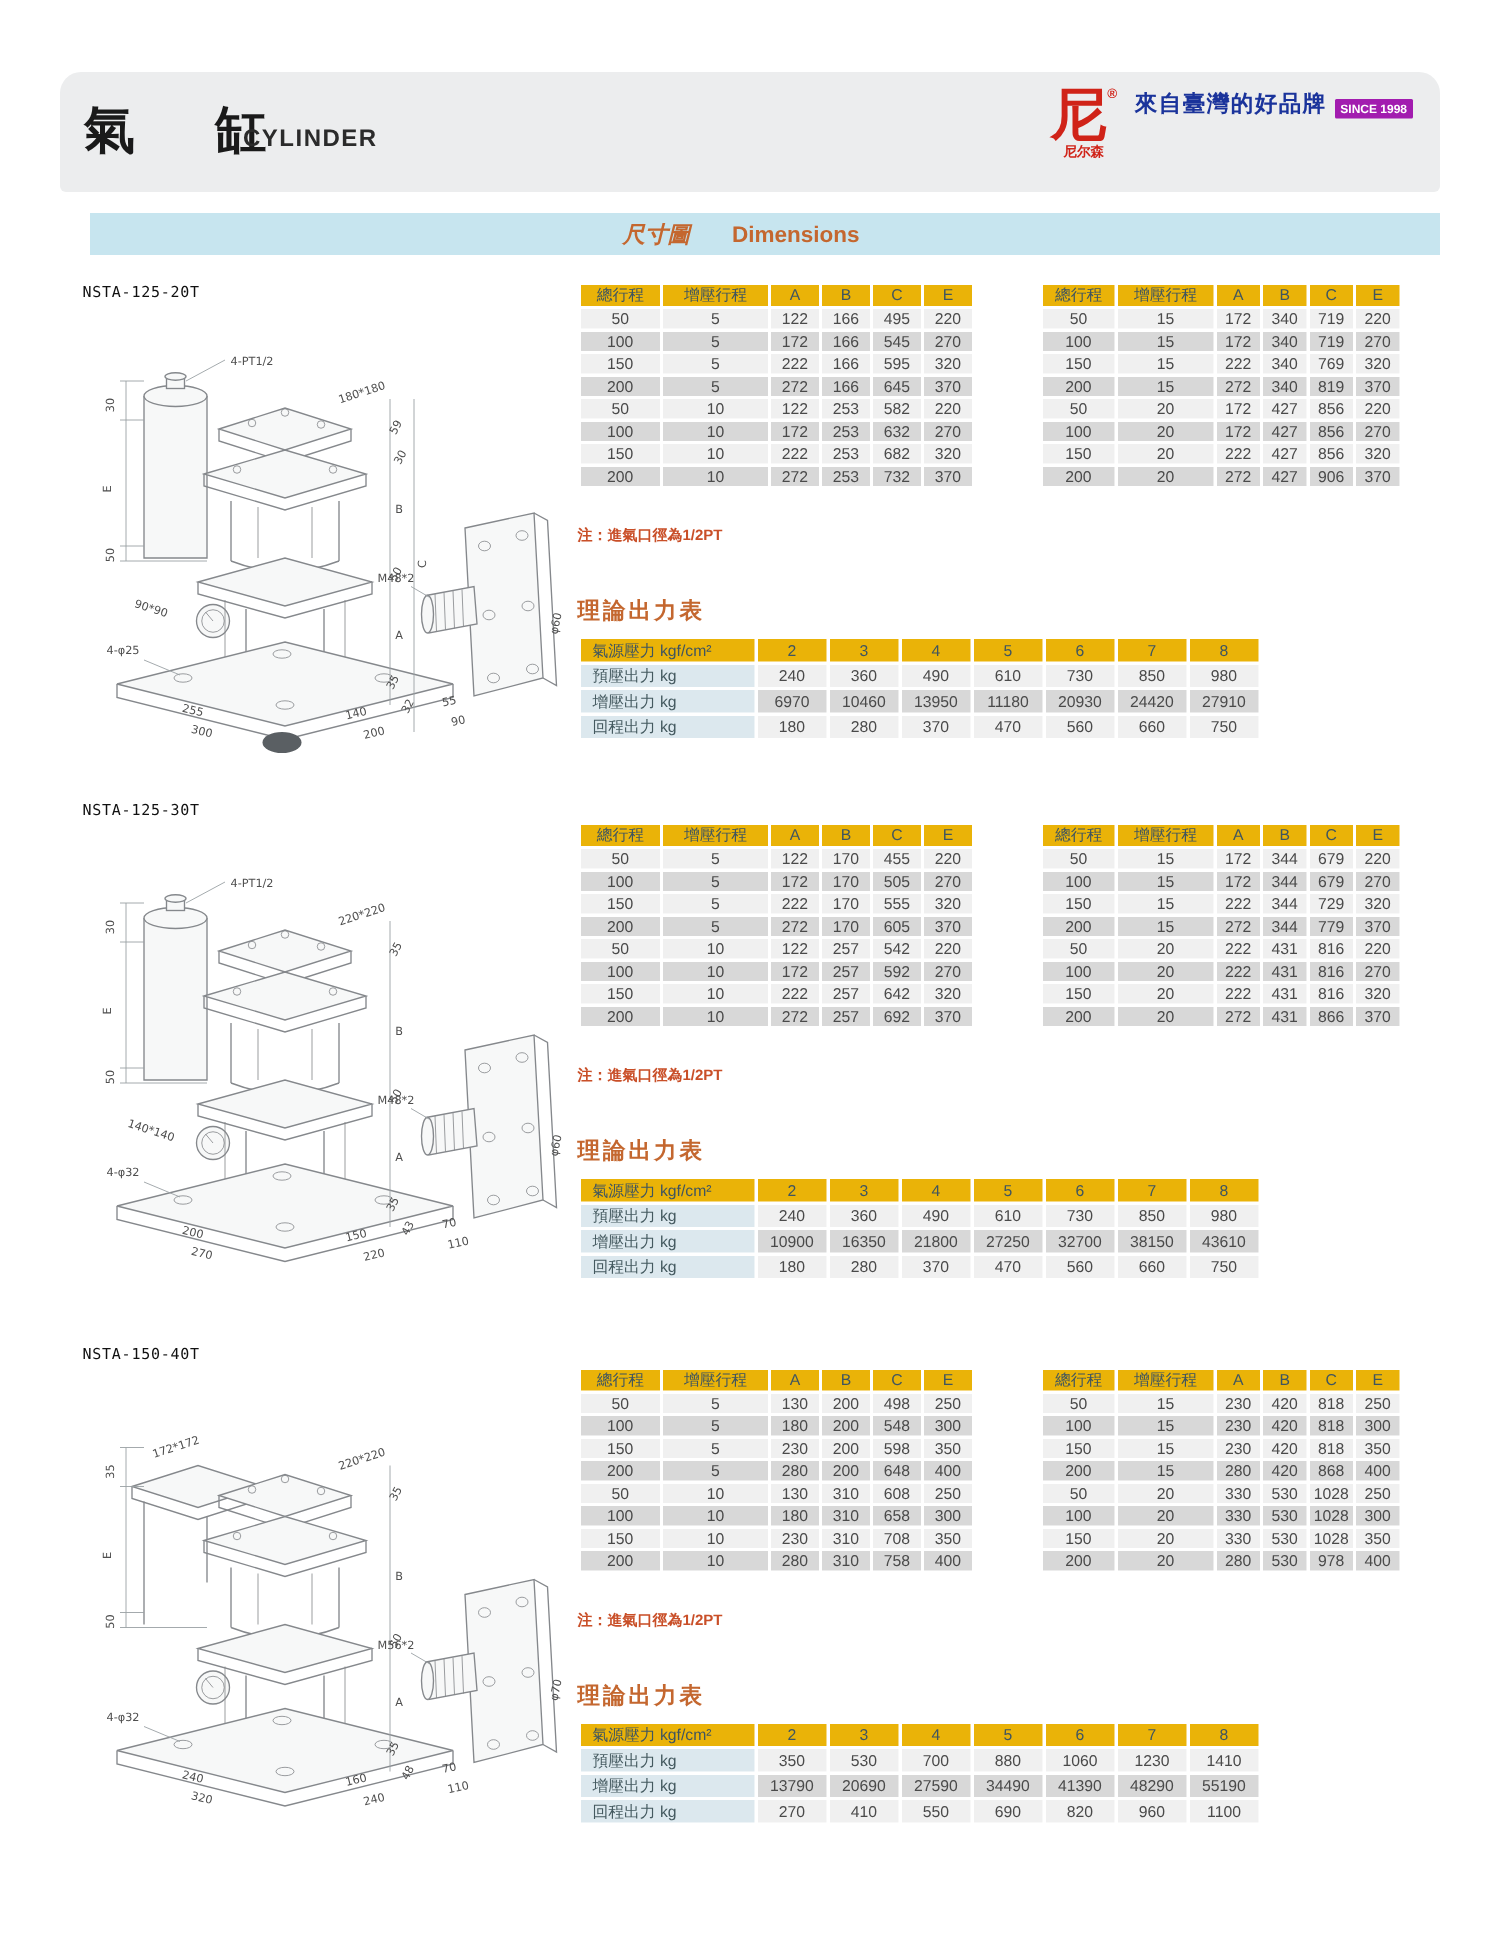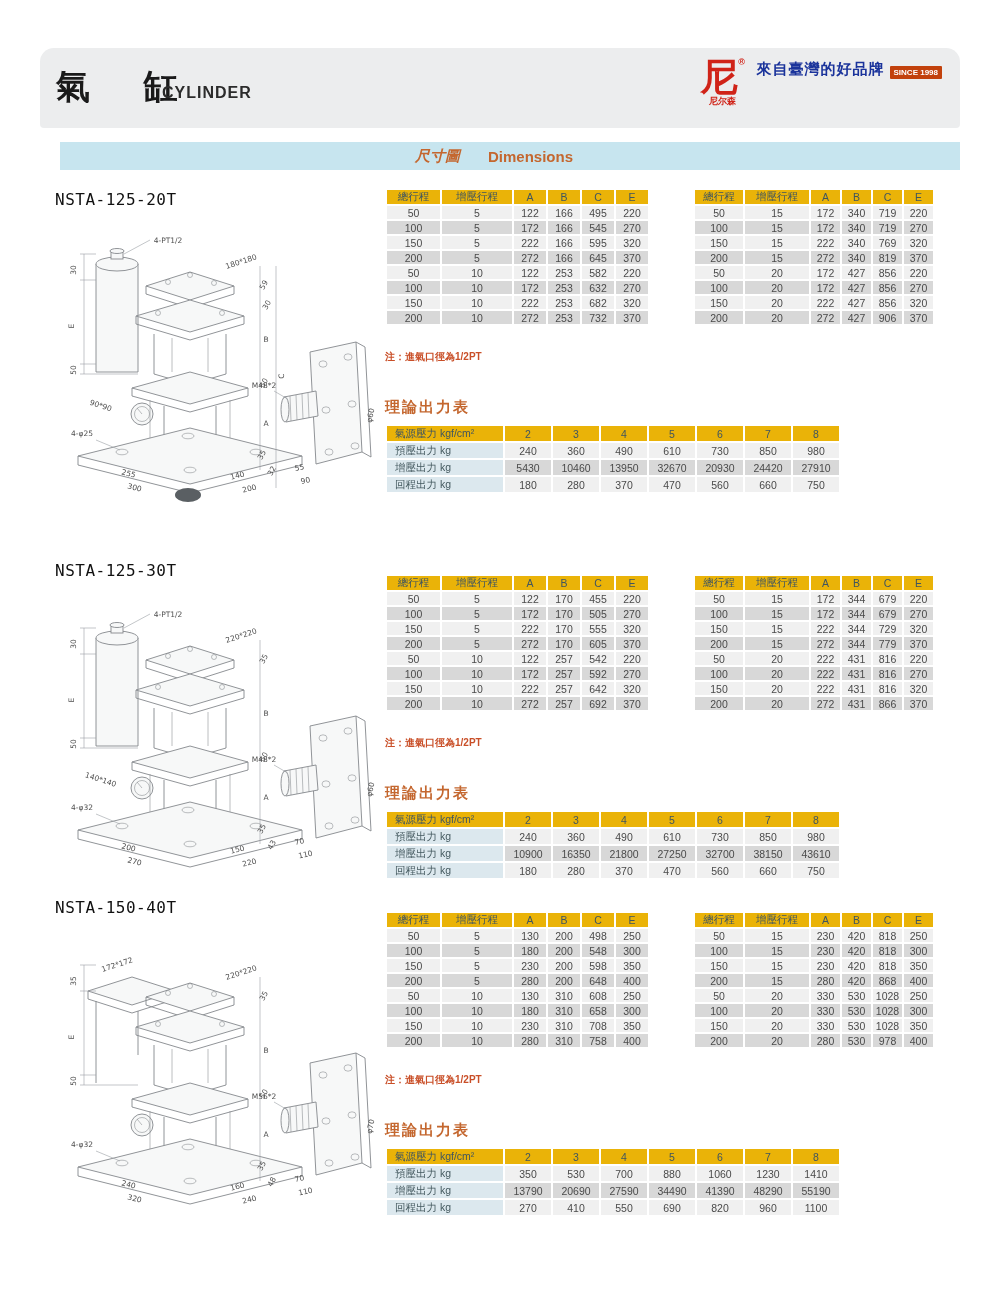--- a/index.html
+++ b/index.html
@@ -23,37 +23,37 @@
   .logo { position:absolute; right:18px; top:10px; display:flex; align-items:flex-start; }
   .logo-mark { width:52px; text-align:center; color:#d02318; line-height:1; }
   .logo-mark .mark-char { font-size:38px; font-weight:bold; display:block; }
   .logo-mark .mark-reg { font-size:9px; vertical-align:top; }
   .logo-mark .mark-sub { font-size:9px; font-weight:bold; display:block; margin-top:1px; }
   .logo-text { margin-left:8px; color:#1a339b; }
   .logo-url { font-size:24px; font-weight:900; letter-spacing:0.5px; line-height:1.1; }
   .logo-tagline-row { display:flex; align-items:flex-end; margin-top:2px; }
   .logo-tagline { font-size:15px; font-weight:bold; letter-spacing:1px; }
   .logo-badge {
-    margin-left:5px; background:#c2410c; color:#fff; font-size:8px; font-weight:bold;
+    margin-left:5px; background:#a21caf; color:#fff; font-size:8px; font-weight:bold;
     padding:2px 4px; border-radius:1px; white-space:nowrap;
   }
   
   .dim-bar {
     position:absolute; left:60px; top:142px; width:900px; height:28px;
     background:#c7e5ef; display:flex; align-items:center; justify-content:center;
     color:#c4672f; font-weight:bold; font-size:15px;
   }
   .dim-bar .zh { transform:translateX(-30px);font-style:italic; }
   .dim-bar .en { transform:translateX(-2px); }
   
   .section { position:absolute; left:0; width:1000px; height:362px; }
-  #s1 { top:174px; } #s2 { top:560px; } #s3 { top:897px; }
+  #s1 { top:174px; } #s2 { top:534px; } #s3 { top:897px; }
   .model {
     position:absolute; left:55px; top:1px; font-family:"DejaVu Sans Mono", monospace;
-    font-size:16px; color:#111; letter-spacing:0.5px;
+    font-size:10px; color:#111; letter-spacing:0.5px;
   }
   #s1 .model { top:16px; }
   .drawing { position:absolute; left:38px; top:18px; }
   #s1 .drawing { top:30px; }
   .tbl-left  { position:absolute; left:385px; top:14px; }
   .tbl-right { position:absolute; left:693px; top:14px; }
   table { border-collapse:collapse; table-layout:fixed; font-size:10.5px; color:#4a4a4a; }
   th, td { border:2px solid #ffffff; text-align:center; padding:0; height:13px; overflow:hidden; white-space:nowrap; }
   th { background:#eab308; font-weight:normal; color:#3f5560; }
   .dim tbody tr:nth-child(odd) td  { background:#f0f0f0; }
@@ -397,24 +397,24 @@
             <td>240</td>
             <td>360</td>
             <td>490</td>
             <td>610</td>
             <td>730</td>
             <td>850</td>
             <td>980</td>
           </tr>
           <tr>
             <td>增壓出力 kg</td>
-            <td>5430</td>
+            <td>6970</td>
             <td>10460</td>
             <td>13950</td>
-            <td>32670</td>
+            <td>11180</td>
             <td>20930</td>
             <td>24420</td>
             <td>27910</td>
           </tr>
           <tr>
             <td>回程出力 kg</td>
             <td>180</td>
             <td>280</td>
             <td>370</td>
             <td>470</td>

